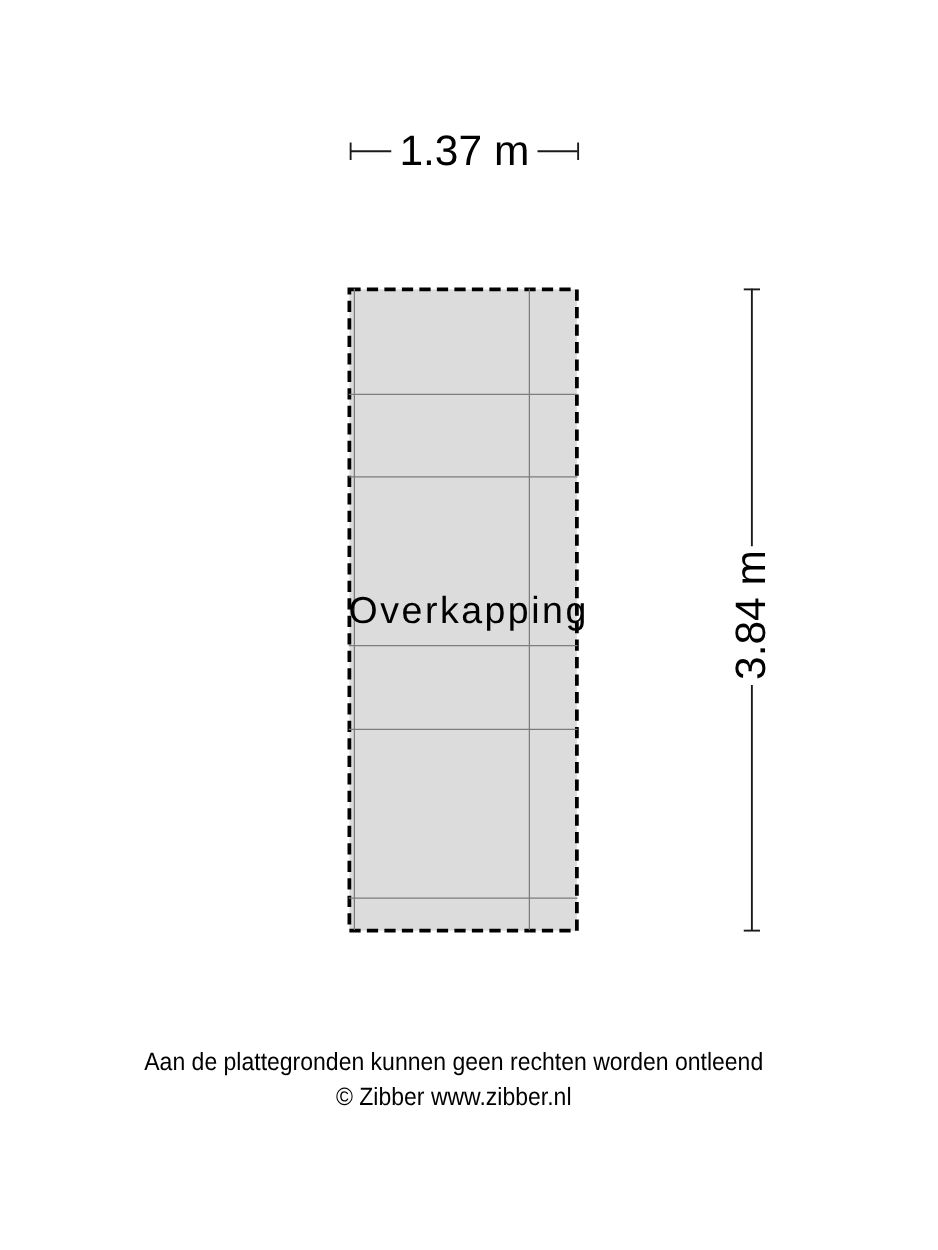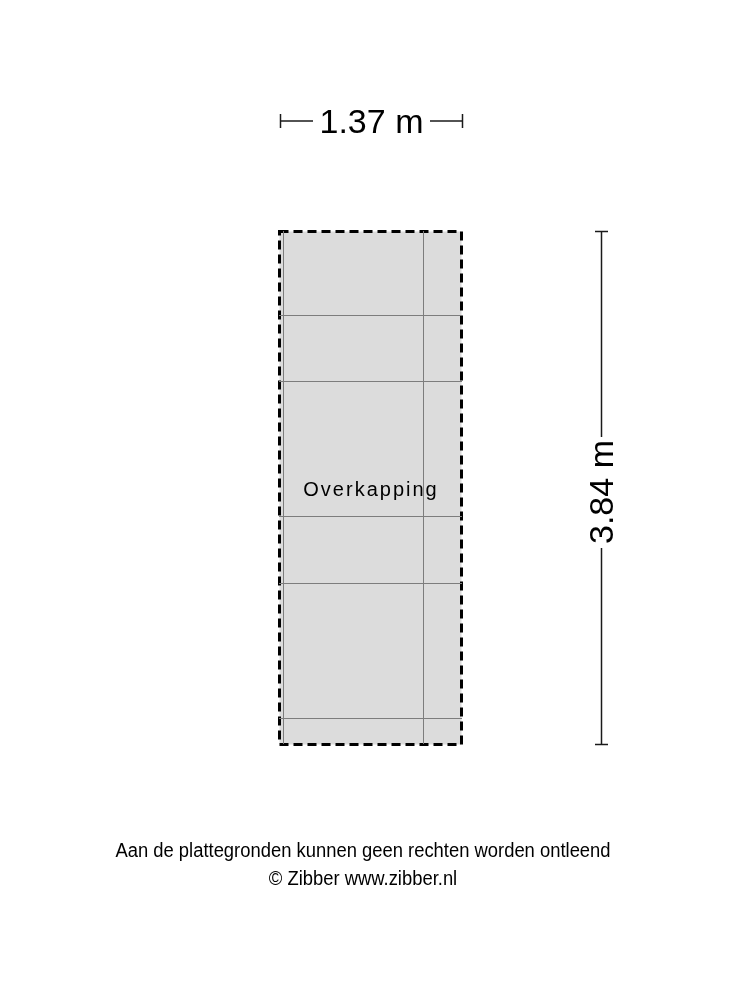--- a/index.html
+++ b/index.html
@@ -27,22 +27,22 @@
   .dim-label{
     font-size:34px;line-height:34px;text-align:center;
   }
   .dim-label-width{left:280px;top:104px;width:183px;}
   .dim-label-height{
     left:501px;top:475px;width:200px;height:34px;
     transform:rotate(-90deg);transform-origin:center;
   }
   .room-label{
     left:271px;top:474px;width:200px;
-    font-size:20px;line-height:30px;letter-spacing:2px;
-    text-align:center;
+    font-size:30px;line-height:30px;letter-spacing:2px;
+    text-align:right;
   }
   .footer{
     position:absolute;left:0;right:0;top:836px;
     text-align:center;font-size:20px;line-height:28px;
   }
   .footer .line{transform:scaleX(0.92);transform-origin:50% 50%;white-space:nowrap;}
 </style>
 </head>
 <body>
 

